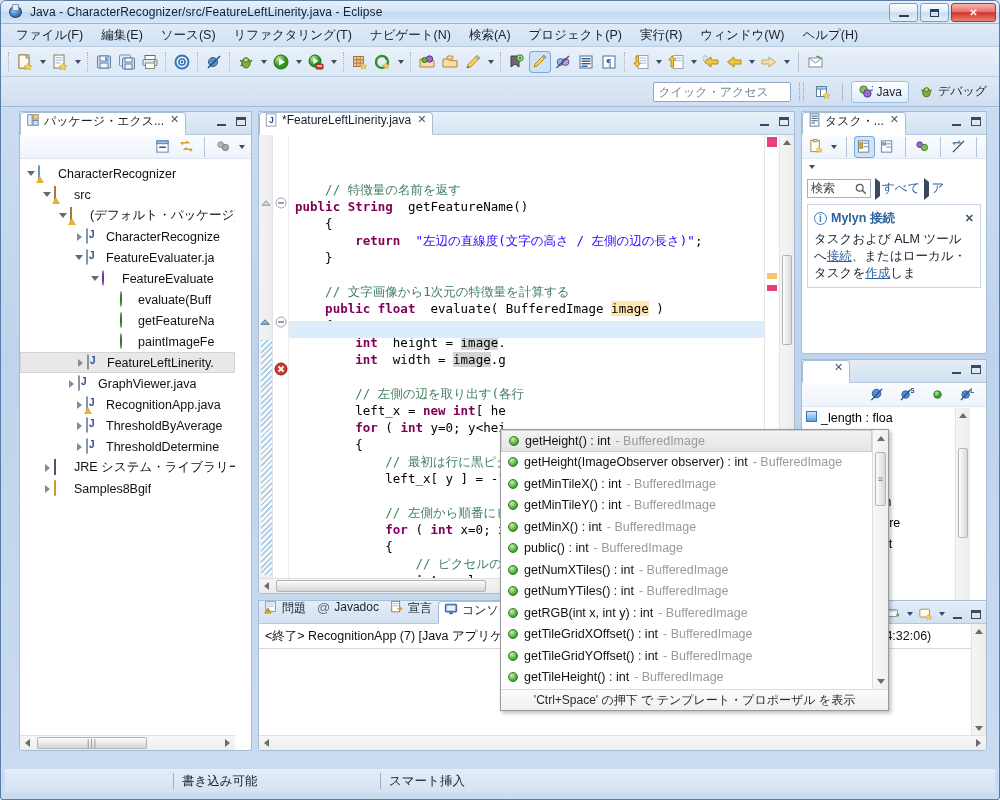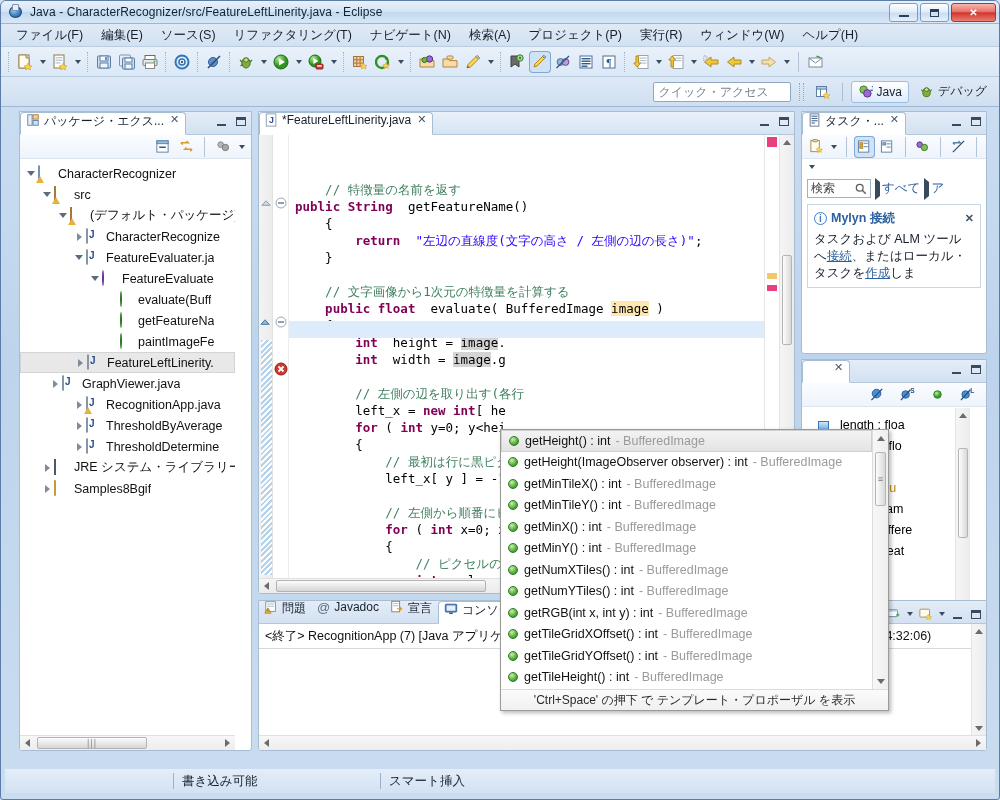--- a/index.html
+++ b/index.html
@@ -209,21 +209,21 @@
 
   #editor-hscroll {
     position:absolute; left:0; right:0; bottom:0; height:15px;
     background: linear-gradient(180deg,#f5f5f5,#ebebeb); border-top:1px solid #e0e0e0;
     display:flex; align-items:center;
   }
 
   
   #outline { left: 796px; top: 248px; width: 186px; height: 330px; }
   #outline-list { font-family:"Liberation Sans",sans-serif; font-size:12.5px; padding-top:3px; }
-  .onode { height:21px; display:flex; align-items:flex-end; padding-left:16px; white-space:nowrap; }
+  .onode { height:21px; display:flex; align-items:flex-start; padding-left:4px; white-space:nowrap; }
   .ofield { width:11px;height:11px;margin-right:4px;background:linear-gradient(180deg,#cfe6ff,#5d9fe0);border:1px solid #3d74ad;flex:0 0 auto;}
   .otype2 { color:#b8860b; }
 
   
   #tasklist { left: 796px; top: 0; width: 186px; height: 243px; }
   #mylyn-box {
     margin: 6px 5px; border: 1px solid #c9d6e4; background: #fff;
     padding: 5px 6px; position: relative;
   }
   .mylyn-title { font-weight: bold; color:#2b5f9e; font-size:12.5px; display:flex;align-items:center;gap:4px;}
@@ -686,21 +686,21 @@
             <div class="tnode" style="padding-left: 84px;">
               <span class="twisty"></span>
               <span class="ticon"><span class="ic-method"></span></span>
               <span class="tlabel">paintImageFe</span>
             </div>
             <div class="tnode selected" style="padding-left: 52px;">
               <span class="twisty closed"></span>
               <span class="ticon"><span class="ic-java"></span></span>
               <span class="tlabel">FeatureLeftLinerity.</span>
             </div>
-            <div class="tnode" style="padding-left: 28px;">
+            <div class="tnode" style="padding-left: 44px;">
               <span class="twisty closed"></span>
               <span class="ticon"><span class="ic-java"></span></span>
               <span class="tlabel">GraphViewer.java</span>
             </div>
             <div class="tnode" style="padding-left: 52px;">
               <span class="twisty closed"></span>
               <span class="ticon"><span class="ic-java"></span><span class="ic-warn"></span></span>
               <span class="tlabel">RecognitionApp.java</span>
             </div>
             <div class="tnode" style="padding-left: 52px;">
@@ -1151,21 +1151,21 @@
             <span>getMinTileY() : int</span>
             <span class="decl" style="margin-left:5px">- BufferedImage</span>
           </div>
           <div class="prop">
             <span class="dot"></span>
             <span>getMinX() : int</span>
             <span class="decl" style="margin-left:5px">- BufferedImage</span>
           </div>
           <div class="prop">
             <span class="dot"></span>
-            <span>getMinY() : int</span>
+            <span>public() : int</span>
             <span class="decl" style="margin-left:5px">- BufferedImage</span>
           </div>
           <div class="prop">
             <span class="dot"></span>
             <span>getNumXTiles() : int</span>
             <span class="decl" style="margin-left:5px">- BufferedImage</span>
           </div>
           <div class="prop">
             <span class="dot"></span>
             <span>getNumYTiles() : int</span>

